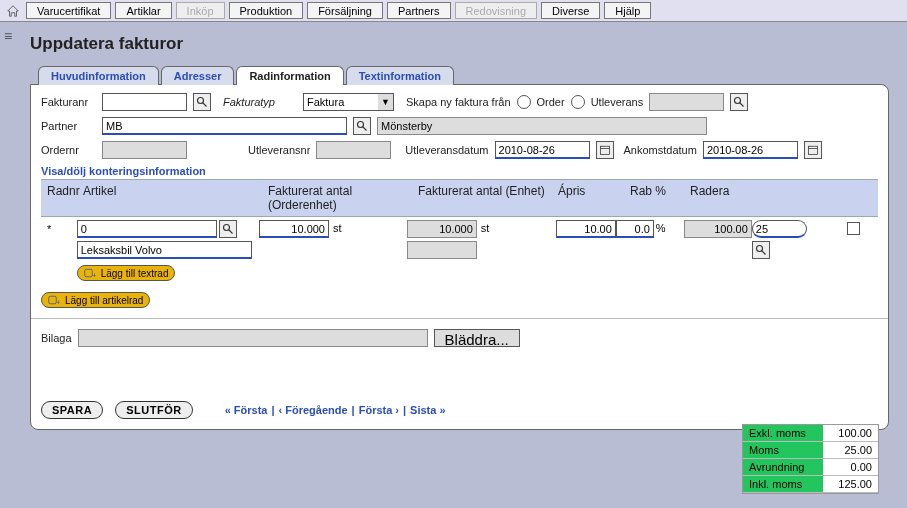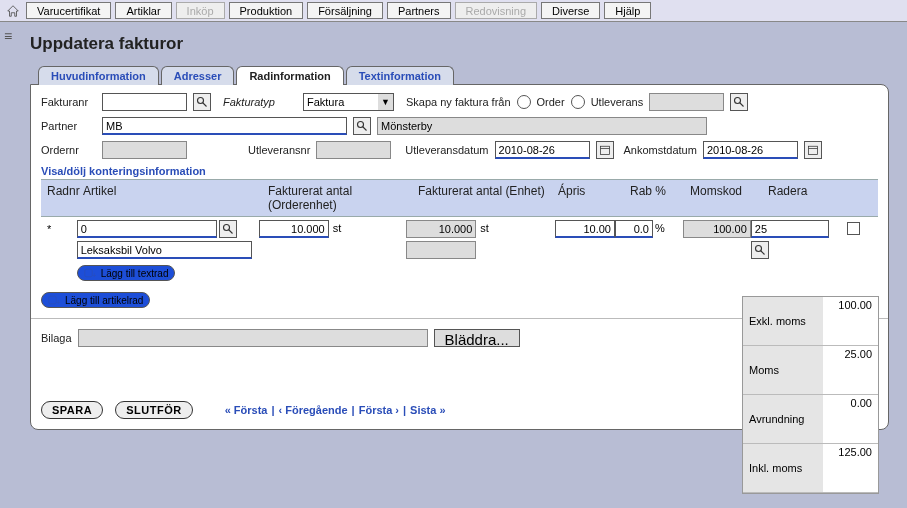--- a/index.html
+++ b/index.html
@@ -128,40 +128,40 @@
   .col-enh{width:140px;}
   .col-apris{width:72px; text-align:right;}
   .col-rab{width:60px; text-align:right;}
   .col-belopp{width:78px; text-align:right;}
   .col-moms{width:78px;}
   .col-radera{width:50px; text-align:center;}
   .num-input{ text-align:right; }
   .chip-btn{
     display:inline-flex;align-items:center;gap:5px;
     border:1px solid #555;border-radius:10px;
-    background:#1d4ed8;padding:1px 6px;cursor:pointer;font-size:10px;
+    background:#eab308;padding:1px 6px;cursor:pointer;font-size:10px;
   }
   .pill-btn{
     border:1px solid #333;border-radius:10px;
     background:#eee;padding:2px 10px;font-weight:bold;
     font-size:11px;cursor:pointer;letter-spacing:0.5px;
   }
   .browse-btn{
     border:1px solid #555;background:#ddd;padding:1px 10px;height:18px;font-size:15px;cursor:pointer;
   }
   .totals {
     position:absolute;
     right:28px;
     bottom:14px;
     border:1px solid #999;
     background:#fff;
     font-size:11px;
   }
   .totals .trow{display:flex;}
-  .totals .tlabel{background:#e5e5e5;padding:18px 6px;width:80px;border-bottom:1px solid #bbb;}
+  .totals .tlabel{background:#22c55e;padding:2px 6px;width:80px;border-bottom:1px solid #bbb;}
   .totals .tval{padding:2px 6px;width:55px;text-align:right;border-bottom:1px solid #bbb;}
   .pager{
     color:#2a4db8;font-weight:bold;font-size:11px;
     display:flex;gap:4px;align-items:center;
   }
   .pager a{color:#2a4db8;text-decoration:none;cursor:pointer;}
   .checkbox{
     width:13px;height:13px;border:1px solid #555;background:#fff;display:inline-block;
   }
   .dropdown-btn{
@@ -269,21 +269,20 @@
 
     <div class="section-title">Visa/dölj konteringsinformation</div>
 
     <div class="grid-header">
       <div class="col-radnr">Radnr</div>
       <div class="col-artikel">Artikel</div>
       <div class="col-ord">Fakturerat antal (Orderenhet)</div>
       <div class="col-enh">Fakturerat antal (Enhet)</div>
       <div class="col-apris" style="text-align:left;">Ápris</div>
       <div class="col-rab" style="text-align:left;">Rab %</div>
-      <div class="col-moms">Momskod</div>
       <div class="col-radera">Radera</div>
     </div>
 
     <div class="grid-row">
       <div class="col-radnr" style="padding:3px 6px;">*</div>
       <div class="col-artikel">
         <div style="display:flex;gap:2px;">
           <input class="txt" style="width: 140px; border-bottom: 2px solid rgb(42, 77, 184);" value="0">
           <span class="lookup-btn">
             <svg width="12" height="12" viewBox="0 0 16 16">
@@ -318,21 +317,21 @@
         <input class="txt num-input" style="width: 60px; border-bottom: 2px solid rgb(42, 77, 184);" value="10.00">
       </div>
       <div class="col-rab" style="display:flex;gap:2px;">
         <input class="txt num-input" style="width: 38px; border-bottom: 2px solid rgb(42, 77, 184);" value="0.0">
         <span style="padding-top:2px;">%</span>
       </div>
       <div class="col-belopp">
         <input class="txt ro num-input" style="width: 68px;" value="100.00">
       </div>
       <div class="col-moms">
-        <input class="txt" style="width: 78px; border-bottom: 2px solid rgb(42, 77, 184);" value="25">
+        <input class="txt" style="width: 55px; border-bottom: 2px solid rgb(42, 77, 184); border-radius: 9px;" value="25">
         <br>
         <span class="lookup-btn" style="margin-top:3px;">
           <svg width="12" height="12" viewBox="0 0 16 16">
               <circle cx="6" cy="6" r="4" fill="none" stroke="#333" stroke-width="1.5"></circle>
               <line x1="9" y1="9" x2="14" y2="14" stroke="#333" stroke-width="1.5"></line>
             </svg>
         </span>
       </div>
       <div class="col-radera" style="padding-top:2px;">
         <span class="checkbox"></span>

